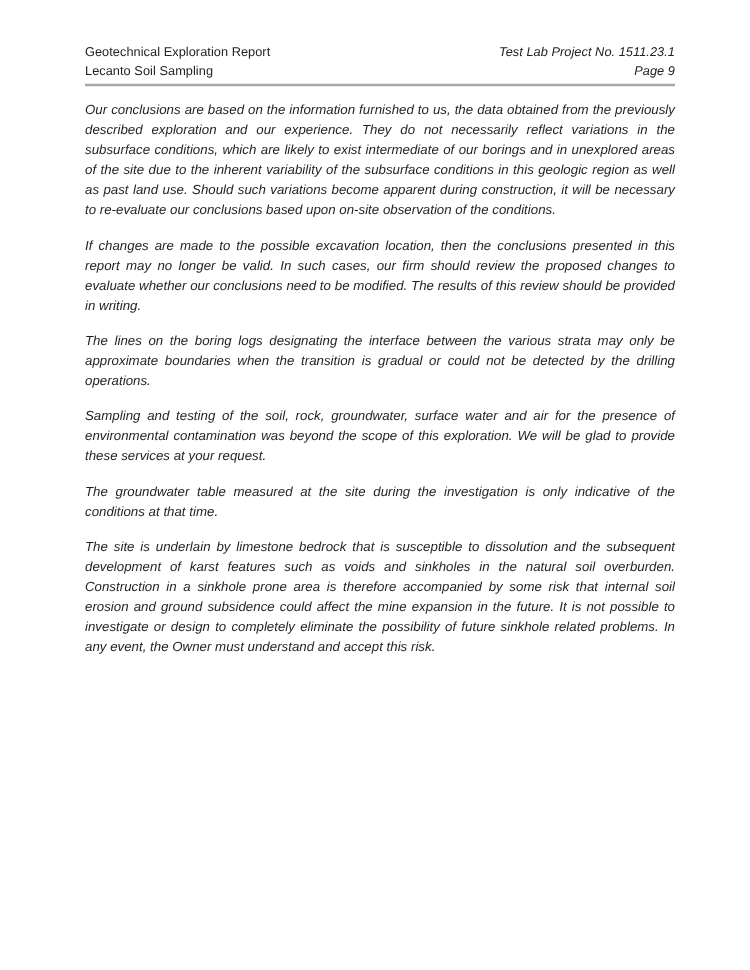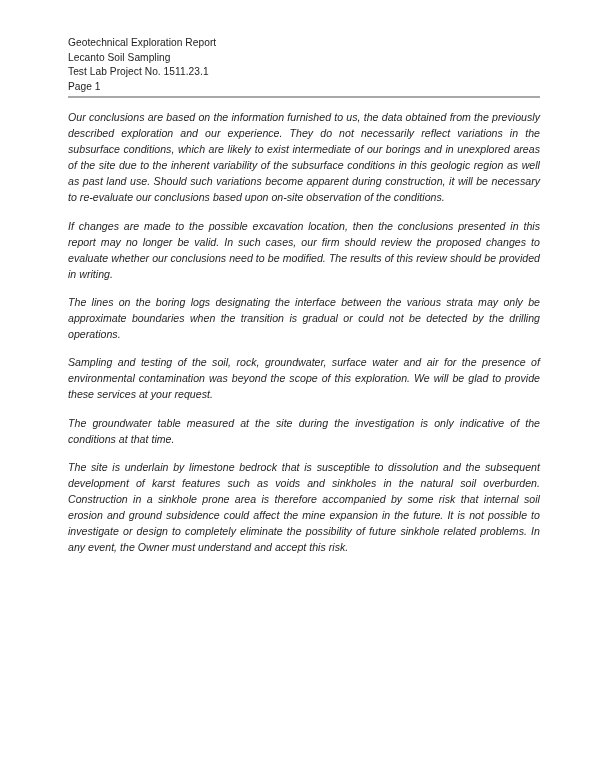--- a/index.html
+++ b/index.html
@@ -30,28 +30,29 @@
   
   .page-header {
     width: 100%;
     display: flex;
     justify-content: space-between;
     align-items: flex-start;
     font-size: 10.2px;
     line-height: 14.5px;
     color: #222222;
     letter-spacing: 0.05px;
-    flex-direction: column;
   }
   .header-col-left {
     text-align: left;
     white-space: nowrap;
   }
   .header-col-right {
+    text-align: right;
     white-space: nowrap;
+    font-style: italic;
   }
   .header-line {
     display: block;
   }
   .header-rule {
     width: 100%;
     height: 2px;
     background: #a8a8a8;
     margin-top: 2px;
     margin-bottom: 0;
@@ -81,21 +82,21 @@
 <div class="page">
   <div class="content">
 
     <div class="page-header">
       <div class="header-col-left">
         <span class="header-line">Geotechnical Exploration Report</span>
         <span class="header-line">Lecanto Soil Sampling</span>
       </div>
       <div class="header-col-right">
         <span class="header-line">Test Lab Project No. 1511.23.1</span>
-        <span class="header-line">Page 1</span>
+        <span class="header-line">Page 9</span>
       </div>
     </div>
 
     <div class="header-rule"></div>
 
     <div class="body-copy">
       <p class="para">Our conclusions are based on the information furnished to us, the data obtained from the previously described exploration and our experience. They do not necessarily reflect variations in the subsurface conditions, which are likely to exist intermediate of our borings and in unexplored areas of the site due to the inherent variability of the subsurface conditions in this geologic region as well as past land use. Should such variations become apparent during construction, it will be necessary to re-evaluate our conclusions based upon on-site observation of the conditions.</p>
       <p class="para">If changes are made to the possible excavation location, then the conclusions presented in this report may no longer be valid. In such cases, our firm should review the proposed changes to evaluate whether our conclusions need to be modified. The results of this review should be provided in writing.</p>
       <p class="para">The lines on the boring logs designating the interface between the various strata may only be approximate boundaries when the transition is gradual or could not be detected by the drilling operations.</p>
       <p class="para">Sampling and testing of the soil, rock, groundwater, surface water and air for the presence of environmental contamination was beyond the scope of this exploration. We will be glad to provide these services at your request.</p>

